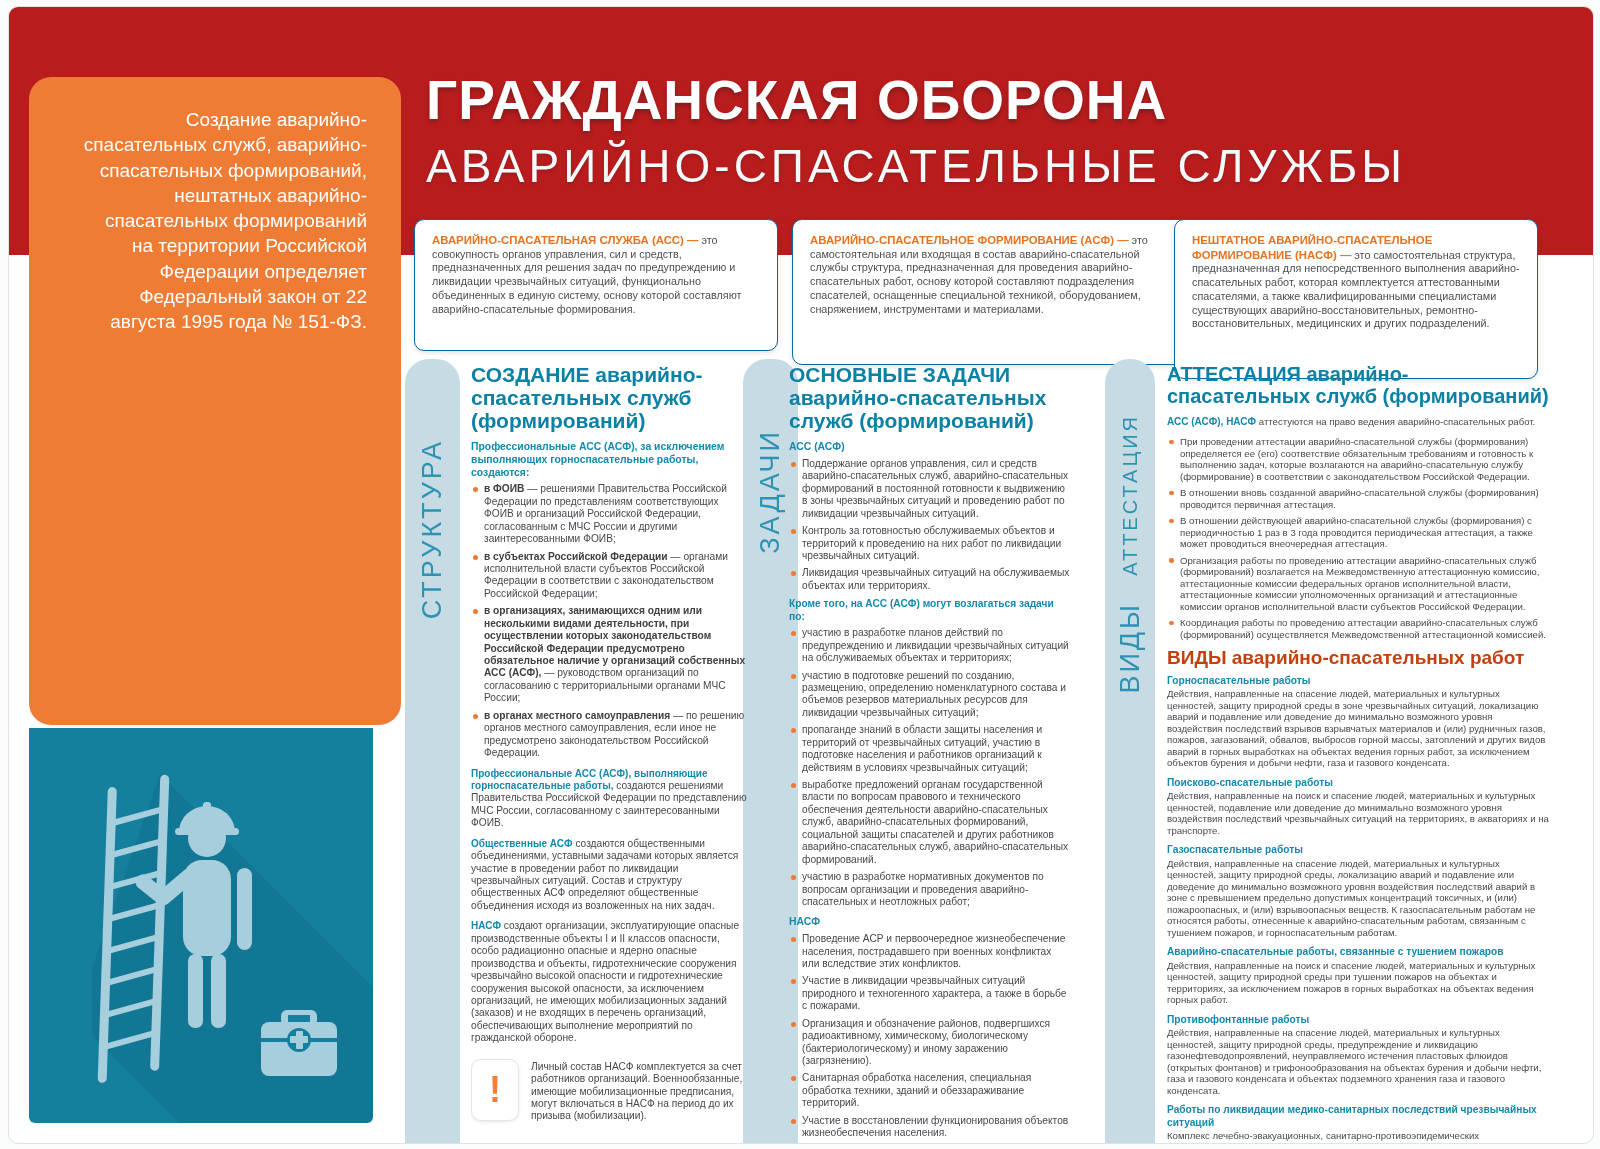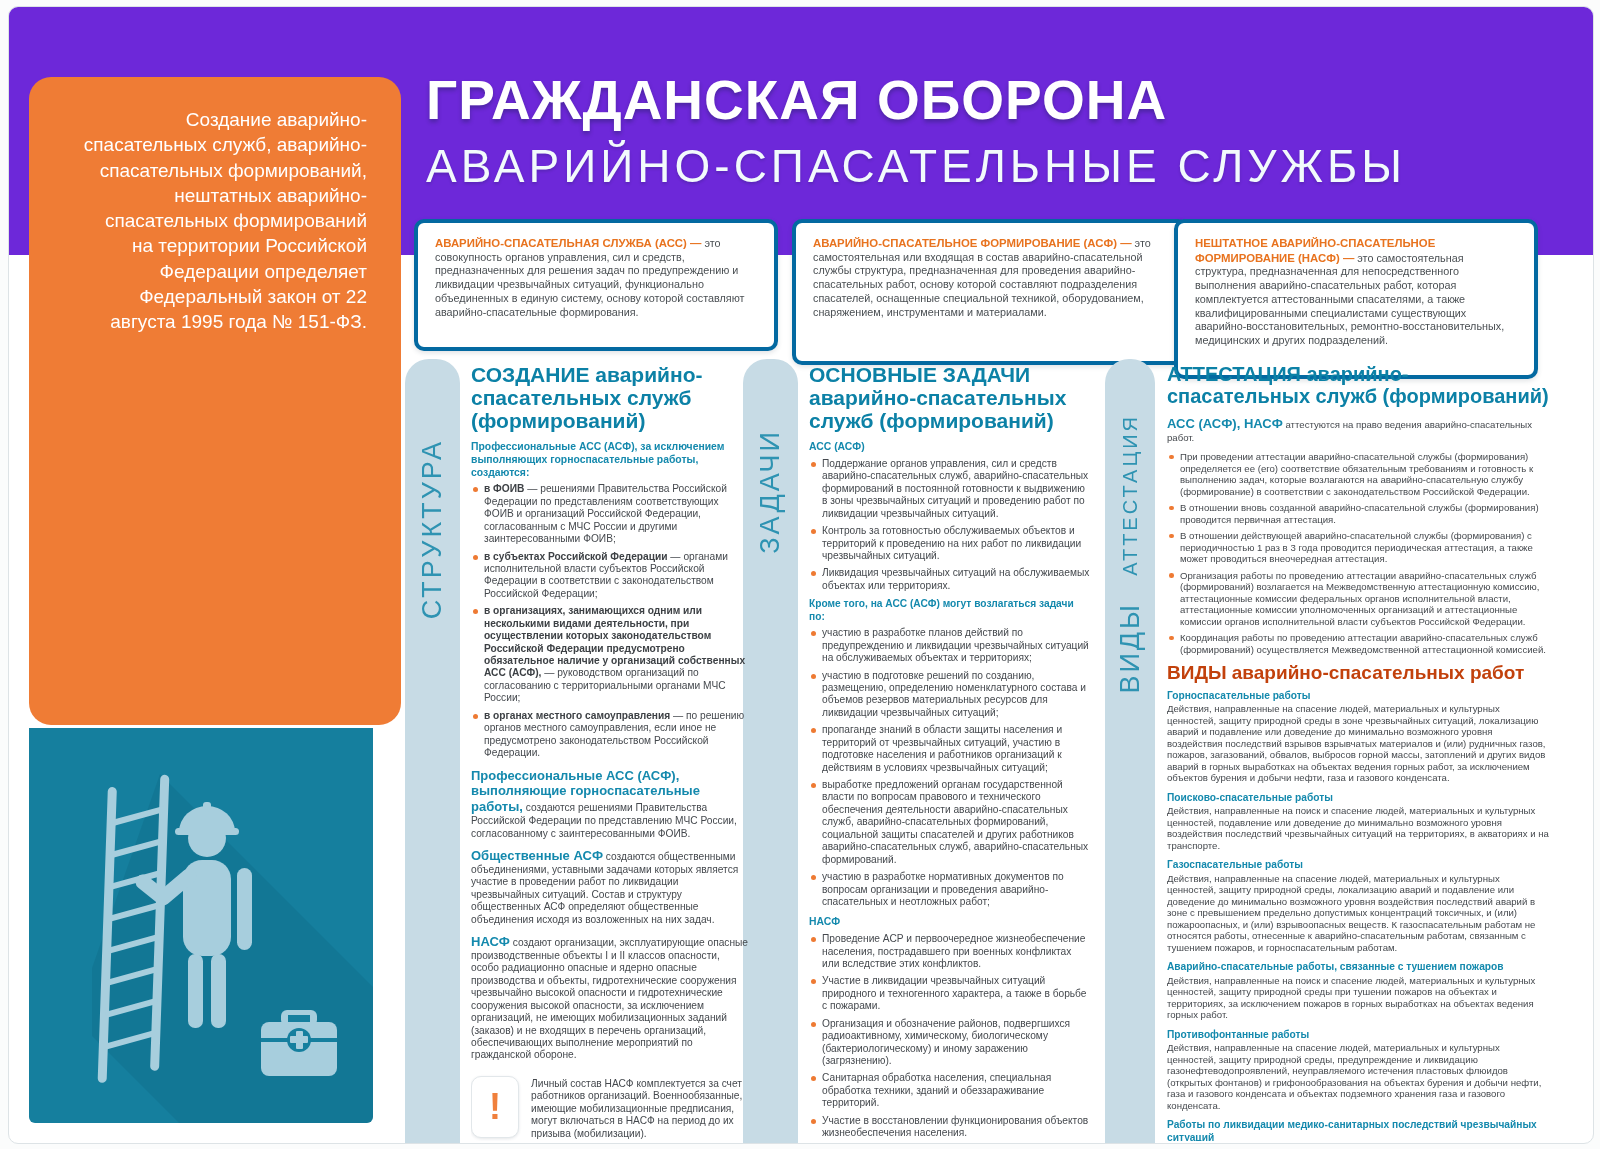--- a/index.html
+++ b/index.html
@@ -1,61 +1,61 @@
 <!DOCTYPE html>
 <html><head>
 <meta charset="utf-8">
 <style>
   html,body{margin:0;padding:0;background:#f2f4f5;}
   .stage{position:relative;width:1600px;height:1149px;background:#fbfcfc;font-family:"Liberation Sans",sans-serif;overflow:hidden;}
   .poster{position:absolute;left:8px;top:6px;width:1584px;height:1136px;background:#ffffff;border:1px solid #dde3e6;border-radius:10px;overflow:hidden;}
 
   
-  .band{position:absolute;left:0;top:0;width:100%;height:248px;background:#6d28d9;}
+  .band{position:absolute;left:0;top:0;width:100%;height:248px;background:#b91c1c;}
   .title{position:absolute;left:417px;top:66px;font-size:55px;font-weight:800;color:#ffffff;letter-spacing:1px;line-height:1;text-shadow:0 3px 4px rgba(0,30,40,.30);white-space:nowrap;}
   .subtitle{position:absolute;left:417px;top:134px;font-size:46px;font-weight:300;color:#f2fafc;letter-spacing:4px;line-height:1.1;text-shadow:0 2px 3px rgba(0,30,40,.18);white-space:nowrap;}
 
   
   .law-box{position:absolute;left:20px;top:70px;width:372px;height:648px;background:#ef7c35;border-radius:22px;box-sizing:border-box;padding:30px 34px 0 52px;}
   .law-box p{margin:0;color:#ffffff;font-size:19px;line-height:1.33;text-align:right;}
 
   
   .icon-panel{position:absolute;left:20px;top:721px;width:344px;height:395px;background:#157f9e;border-radius:0 0 6px 6px;overflow:hidden;}
 
   
-  .card{position:absolute;top:212px;background:#ffffff;border:4px solid #0369a1;border-radius:10px;box-shadow:0 2px 5px rgba(40,60,70,.14);box-sizing:border-box;padding:13px 17px;}
+  .card{position:absolute;top:212px;background:#ffffff;border:1px solid #0369a1;border-radius:10px;box-shadow:0 2px 5px rgba(40,60,70,.14);box-sizing:border-box;padding:13px 17px;}
   .card1{left:405px;width:364px;height:132px;}
   .card2{left:783px;width:396px;height:146px;}
   .card3{left:1165px;width:364px;height:160px;}
   .card p{margin:0;font-size:10.8px;line-height:1.27;color:#4a4f53;}
   .card .term{color:#e8731f;font-weight:700;font-size:11.4px;}
 
   
   .strip{position:absolute;top:352px;height:784px;background:#c7dbe5;border-radius:24px 24px 0 0;display:flex;flex-direction:column;align-items:center;}
   .strip1{left:396px;width:55px;}
   .strip2{left:734px;width:55px;}
   .strip3{left:1096px;width:50px;}
   .vlabel{writing-mode:vertical-rl;transform:rotate(180deg);color:#2e93b2;font-weight:400;letter-spacing:3px;}
   .strip1 .vlabel{margin-top:80px;font-size:27px;}
   .strip2 .vlabel{margin-top:70px;font-size:27px;}
   .v-att{margin-top:55px;font-size:20px;}
   .v-vid{margin-top:26px;font-size:27px;}
 
   
   .col{position:absolute;top:352px;height:782px;overflow:hidden;color:#45494e;}
   .col1{left:462px;width:278px;font-size:10.2px;line-height:1.22;}
-  .col2{left:800px;width:282px;font-size:10.2px;line-height:1.22;}
+  .col2{left:780px;width:282px;font-size:10.2px;line-height:1.22;}
   .col3{left:1158px;width:382px;font-size:9.6px;line-height:1.2;}
   .col-h{margin:4px 0 9px 0;font-size:21px;line-height:1.1;color:#0c81a6;font-weight:700;}
   .col3 .col-h{font-size:20px;}
   .vid-h{margin:8px 0 6px 0;font-size:19px;line-height:1.1;color:#c2410c;font-weight:700;}
   .sec{position:relative;margin-bottom:8px;}
   .lead-teal{margin:0 0 4px 0;color:#1489ad;font-weight:700;font-size:10.4px;line-height:1.22;}
   .lead-inline{margin:0;}
-  .lead-inline .tl{color:#1489ad;font-weight:700;font-size:13px;}
+  .lead-inline .tl{color:#1489ad;font-weight:700;font-size:10px;}
   .extra-lead{margin:6px 0 4px 0;color:#1489ad;font-weight:600;}
   ul.blist{list-style:none;margin:0;padding:0;}
   ul.blist li{position:relative;padding-left:13px;margin-bottom:5px;}
   ul.blist li::before{content:"";position:absolute;left:2px;top:4px;width:5px;height:5px;border-radius:50%;background:#ee7a33;}
   .col3 ul.blist li::before{width:4.5px;height:4.5px;top:3.5px;}
   ul.blist li b{color:#3d4145;}
   .type-title{margin:0 0 1px 0;color:#1489ad;font-weight:700;font-size:10.2px;line-height:1.22;}
   .type-body{margin:0;}
 
   

